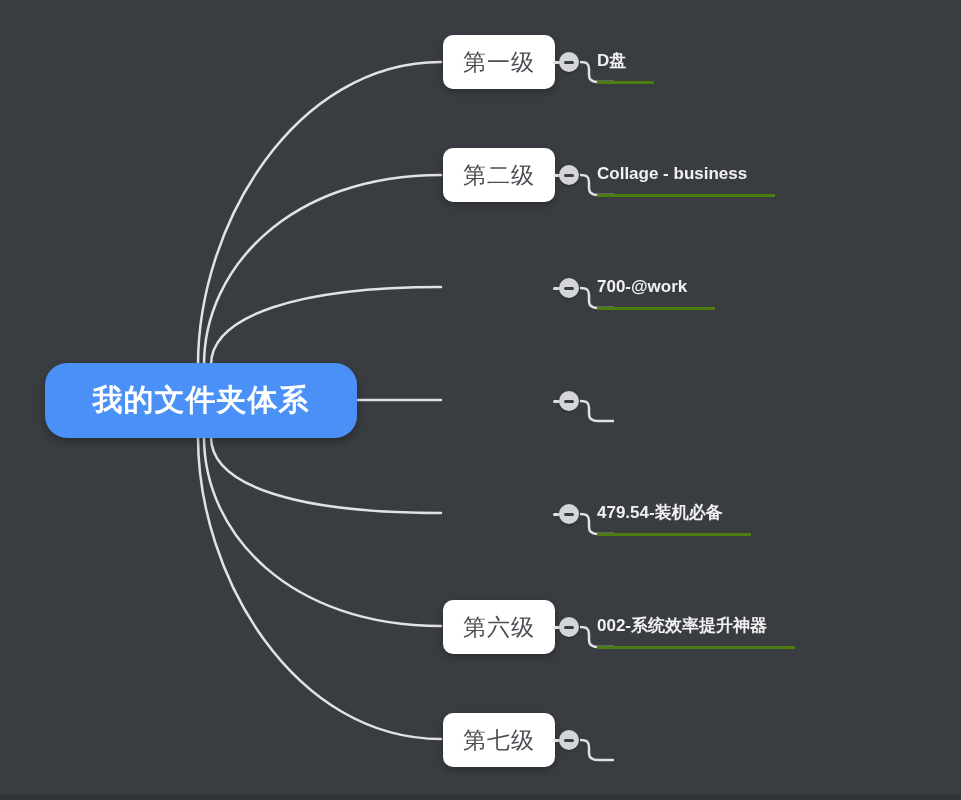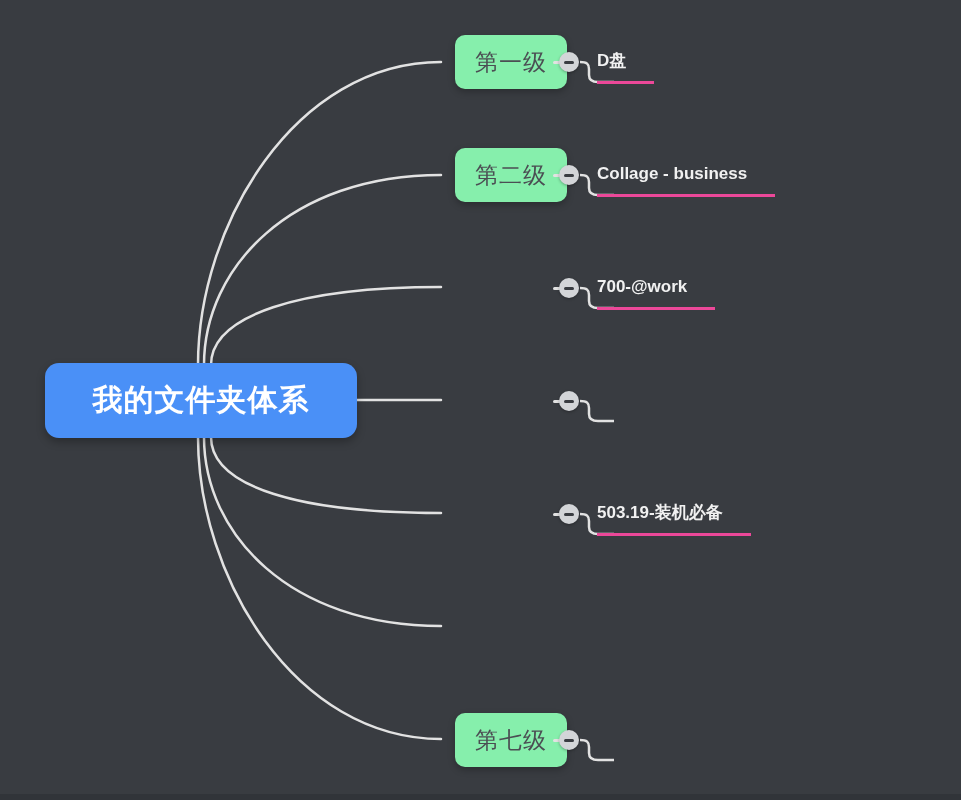--- a/index.html
+++ b/index.html
@@ -10,40 +10,39 @@
   }
   .canvas{position:relative;width:961px;height:800px;background:#393c41;}
 
   
   svg.curves{position:absolute;left:0;top:0;pointer-events:none;}
   svg.curves path{fill:none;stroke:#e2e2e2;stroke-width:2.5;stroke-linecap:round;}
 
   
   .root-node{
     position:absolute;left:45px;top:363px;width:312px;height:75px;
-    background:#4a90f7;border-radius:14px;
+    background:#4a90f7;border-radius:22px;
     display:flex;align-items:center;justify-content:center;
     color:#ffffff;font-size:30px;font-weight:700;letter-spacing:1px;
     box-shadow:0 4px 8px rgba(0,0,0,.28);
     cursor:pointer;
   }
 
   
   .branch-row{
     position:absolute;left:443px;width:510px;height:54px;
     top:calc(35px + var(--i) * 113px);
   }
   .level-node{
     position:absolute;left:0;top:0;width:112px;height:54px;
-    background:#86efac;border-radius:10px;
+    background:#ffffff;border-radius:10px;
     display:flex;align-items:center;justify-content:center;
     color:#4b4e53;font-size:23px;font-weight:500;letter-spacing:1px;
     box-shadow:0 3px 7px rgba(0,0,0,.25);
     cursor:pointer;
-    margin-left:12px;
   }
   .stub{
     position:absolute;left:110px;top:26px;width:10px;height:2.5px;
     background:#e2e2e2;border-radius:2px;
   }
   .collapse-icon{
     position:absolute;left:116px;top:17px;width:20px;height:20px;
     background:#d3d5d8;border-radius:50%;
     box-shadow:0 1px 3px rgba(0,0,0,.3);
     cursor:pointer;
@@ -51,21 +50,21 @@
   .collapse-icon::after{
     content:"";position:absolute;left:5px;top:8.5px;width:10px;height:3px;
     background:#393c41;border-radius:1.5px;
   }
   .elbow{position:absolute;left:137px;top:25px;pointer-events:none;}
   .elbow path{fill:none;stroke:#e2e2e2;stroke-width:2.5;stroke-linecap:round;}
   .child-label{
     position:absolute;left:154px;top:13px;
     font-size:17px;font-weight:600;color:#f1f1f1;line-height:26px;
     padding:0 28px 7px 0;
-    border-bottom:3px solid #ec4899;
+    border-bottom:3px solid #4d7c0f;
     white-space:nowrap;
     cursor:pointer;
   }
   .bottom-strip{
     position:absolute;left:0;bottom:0;width:100%;height:6px;background:#313439;
   }
 </style>
 </head>
 <body>
 
@@ -125,23 +124,34 @@
         <path d="M0,2 C7,2 9,4 9,9 L9,15 C9,20 12,22 18,22 L34,22"></path>
       </svg>
   </div>
 
   <div class="branch-row" style="--i:4">
     <div class="stub"></div>
     <div class="collapse-icon"></div>
     <svg class="elbow" width="34" height="26">
         <path d="M0,2 C7,2 9,4 9,9 L9,15 C9,20 12,22 18,22 L34,22"></path>
       </svg>
-    <div class="child-label">503.19-装机必备</div>
+    <div class="child-label">479.54-装机必备</div>
   </div>
 
+  <div class="branch-row" style="--i:5">
+    <div class="level-node">
+        <span>第六级</span>
+      </div>
+    <div class="stub"></div>
+    <div class="collapse-icon"></div>
+    <svg class="elbow" width="34" height="26">
+        <path d="M0,2 C7,2 9,4 9,9 L9,15 C9,20 12,22 18,22 L34,22"></path>
+      </svg>
+    <div class="child-label">002-系统效率提升神器</div>
+  </div>
 
   <div class="branch-row" style="--i:6">
     <div class="level-node">
         <span>第七级</span>
       </div>
     <div class="stub"></div>
     <div class="collapse-icon"></div>
     <svg class="elbow" width="34" height="26">
         <path d="M0,2 C7,2 9,4 9,9 L9,15 C9,20 12,22 18,22 L34,22"></path>
       </svg>

